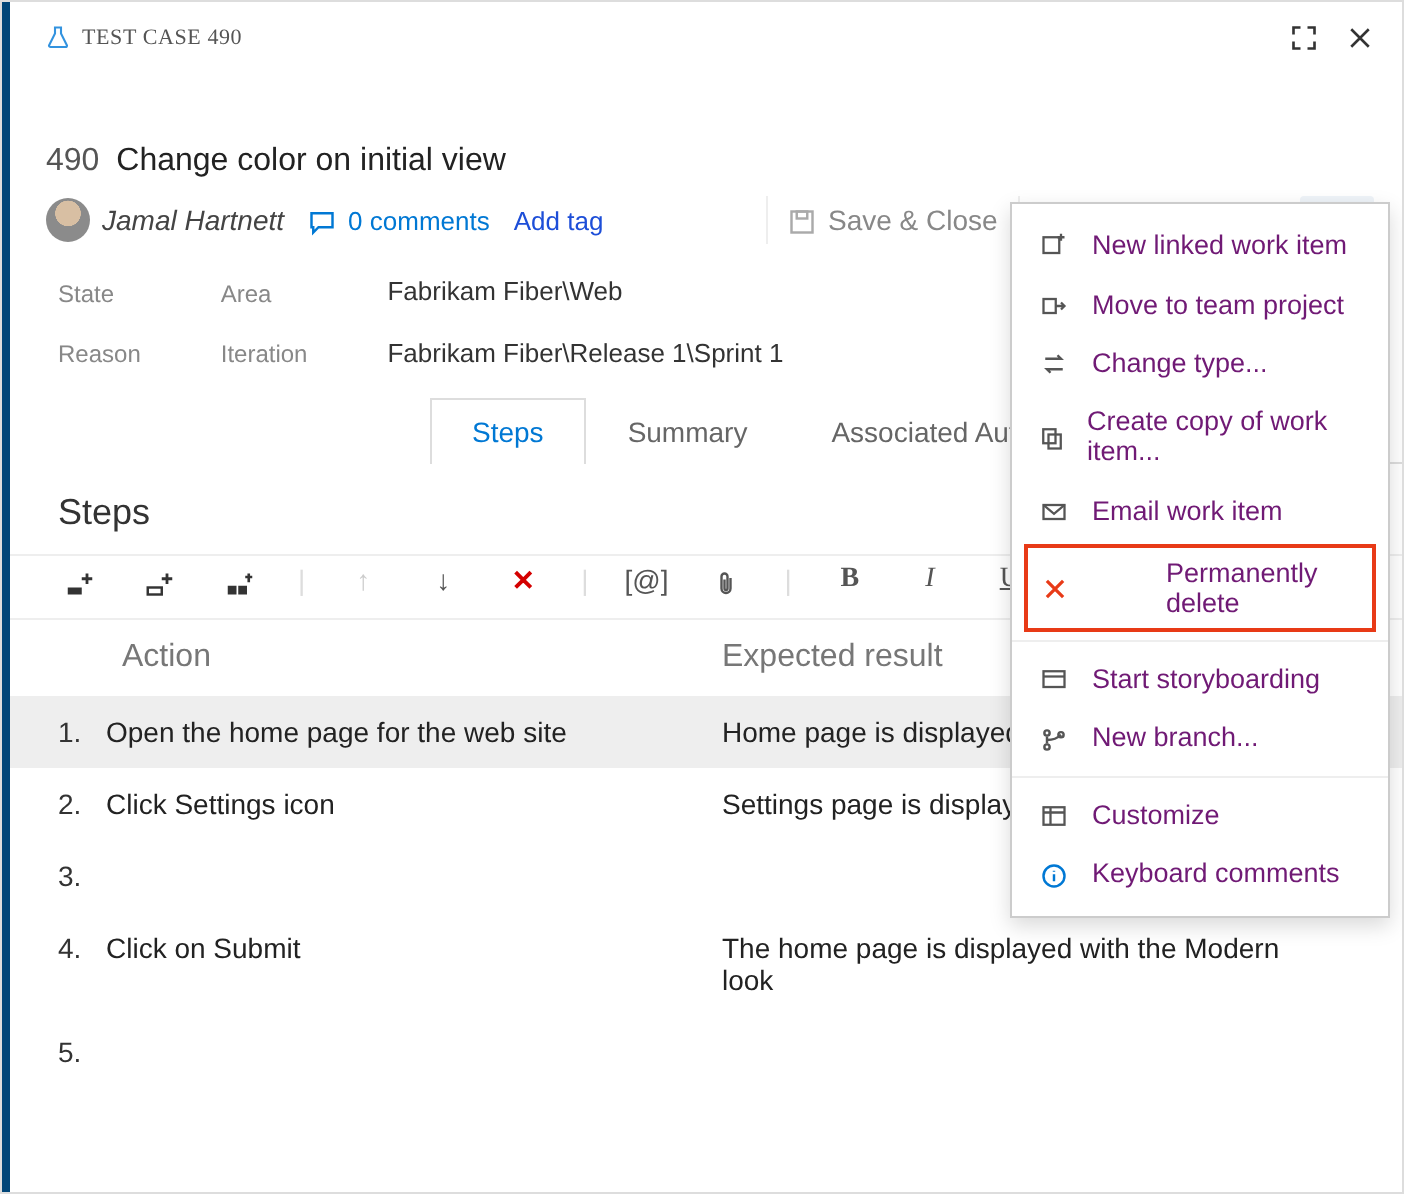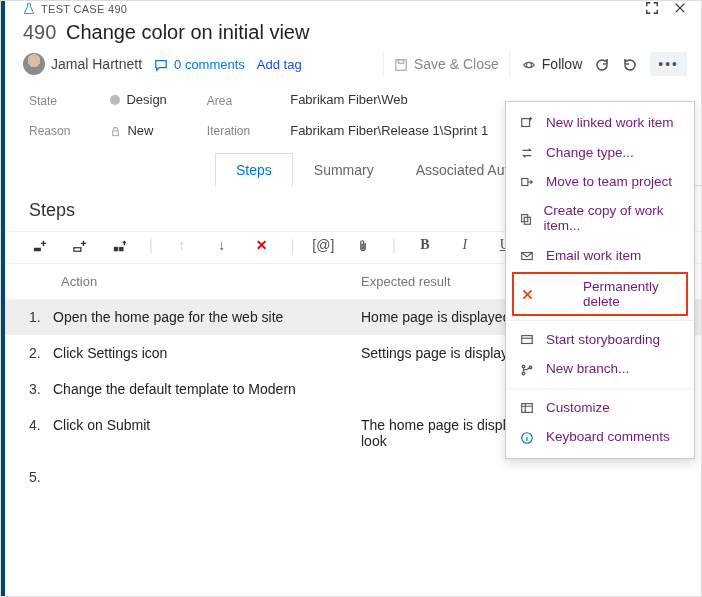--- a/index.html
+++ b/index.html
@@ -1,26 +1,26 @@
 <!DOCTYPE html>
 <html><head>
 <meta charset="utf-8">
 <style>
   * { box-sizing: border-box; margin: 0; padding: 0; }
   body { font-family: "Segoe UI", Arial, sans-serif; font-size: 14px; color: #333; background: #fff; width: 702px; height: 597px; overflow: hidden; position: relative; border: 1px solid #ddd; }
   .accent-bar { position: absolute; left: 0; top: 0; bottom: 0; width: 4px; background: #004578; }
   .content { margin-left: 4px; }
-  .titlebar { display: flex; align-items: flex-end; padding: 0 14px 2px 18px; font-size: 11px; color: #555; text-transform: uppercase; letter-spacing: .3px;}
+  .titlebar { display: flex; align-items: center; padding: 11px 14px 2px 18px; font-size: 11px; color: #555; text-transform: uppercase; letter-spacing: .3px; font-family: Liberation Serif, serif;}
   .titlebar .wintitle { flex:1; display:flex; align-items:center; gap:6px;}
   .winicons { display:flex; gap:14px; align-items:center; color:#333;}
-  .hdr { padding: 4px 18px 6px 18px; font-size: 20px; color: #222; font-weight: 300; }
+  .hdr { padding: 4px 18px 6px 18px; font-size: 16px; color: #222; font-weight: 300; margin-top: 40px; }
   .hdr .num { color:#555; margin-right:4px;}
   .metarow { display:flex; align-items:center; padding: 2px 14px 10px 18px; gap:12px; color:#444;}
   .avatar { width:22px;height:22px;border-radius:50%; background: radial-gradient(circle at 50% 35%, #d8bfa3 0 35%, #8b8b8b 36% 100%);} 
-  .user { display:flex; align-items:center; gap:6px;}
+  .user { display:flex; align-items:center; gap:6px;font-style:italic;}
   .comments { display:flex; align-items:center; gap:6px; color:#0078d4; font-size:13px;}
   .addtag { color:#1d4ed8; font-size:13px;}
   .spacer { flex:1;}
   .save { color:#888; display:flex; align-items:center; gap:6px; padding:4px 10px; border-left:1px solid #eee; border-right:1px solid #eee;}
   .follow { display:flex; align-items:center; gap:6px; color:#333;justify-content:flex-end;}
   .iconbtn { color:#666; cursor:pointer;}
   .ellips { background:#eef3f8; padding:4px 8px; border-radius:2px; color:#555; letter-spacing:2px;}
   .fields { display:flex; padding:6px 18px 0 24px; gap:40px; align-items:flex-end;}
   .fcol { display:flex; flex-direction:column; gap:16px; font-size:13px;}
   .flabel { color:#888; font-size:12px;}
@@ -28,21 +28,21 @@
   .state-dot{width:10px;height:10px;background:#bbb;border-radius:50%;}
   .lock { color:#999;}
   .tabs { display:flex; margin: 14px 0 0 210px; border-bottom:1px solid #ddd; }
   .tab { padding:8px 20px; font-size:14px; color:#666; border:1px solid transparent; border-bottom:none; cursor:pointer; position:relative; top:1px; background:#fff;}
   .tab.active { color:#0078d4; border-color:#ddd; 
                 box-shadow:0 1px 0 #fff;}
   .section-title { padding:14px 0 10px 24px; font-size:18px; color:#333;}
   .toolbar { display:flex; gap:18px; padding:4px 0 10px 24px; align-items:center; color:#555; border-top:1px solid #eee; border-bottom:1px solid #eee;}
   .toolbar .ti { width:22px; text-align:center; cursor:pointer;}
   .toolbar .sep { color:#ddd;}
-  .gridhdr { display:flex; padding:10px 24px 10px 56px; color:#777; font-size:13px;}
+  .gridhdr { display:flex; padding:10px 24px 10px 56px; color:#777; font-size:16px;}
   .gridhdr .c1{ width:300px;} .gridhdr .c2{flex:1;}
   .grid { }
   .row { display:flex; padding:10px 24px 10px 24px; font-size:14px; color:#222; gap:0; align-items:flex-start;}
   .row.alt{ background:#eee;}
   .row .idx{ width:24px; color:#333;}
   .row .act{ width:308px; padding-right:12px;}
   .row .exp{ flex:1; padding-right:12px;}
   .placeholder{ color:#777; font-style:italic; padding:6px 24px 0 56px;}
   
   .menu { position:absolute; top:100px; right:6px; width:190px; background:#fff; border:1px solid #ccc; box-shadow:0 4px 10px rgba(0,0,0,.15); padding:6px 0; z-index:10;}
@@ -132,33 +132,20 @@
     </span>
     <span class="ellips">•••</span>
   </div>
 
   <div class="fields">
     <div class="fcol">
       <span class="flabel">State</span>
       <span class="flabel">Reason</span>
     </div>
     <div class="fcol">
-      <span class="fval">
-          <span class="state-dot"></span>
-          <span>Design</span>
-        </span>
-      <span class="fval">
-          <span class="lock"><svg width="11" height="11" viewBox="0 0 16 16" fill="none" stroke="#aaa" stroke-width="1.5">
-              <rect x="4" y="7" width="8" height="7"></rect>
-              <path d="M5 7V5a3 3 0 0 1 6 0v2"></path>
-            </svg></span>
-          <span>New</span>
-        </span>
-    </div>
-    <div class="fcol">
       <span class="flabel">Area</span>
       <span class="flabel">Iteration</span>
     </div>
     <div class="fcol">
       <span class="fval">Fabrikam Fiber\Web</span>
       <span class="fval">Fabrikam Fiber\Release 1\Sprint 1</span>
     </div>
   </div>
 
   <div class="tabs">
@@ -209,21 +196,20 @@
       <div class="act">Open the home page for the web site</div>
       <div class="exp">Home page is displayed</div>
     </div>
     <div class="row">
       <div class="idx">2.</div>
       <div class="act">Click Settings icon</div>
       <div class="exp">Settings page is displayed</div>
     </div>
     <div class="row">
       <div class="idx">3.</div>
-      <div class="act">Change the default template to Modern</div>
       <div class="exp"></div>
     </div>
     <div class="row">
       <div class="idx">4.</div>
       <div class="act">Click on Submit</div>
       <div class="exp">The home page is displayed with the Modern look</div>
     </div>
     <div class="row">
       <div class="idx">5.</div>
       <div class="act"></div>
@@ -234,31 +220,31 @@
 
 <div class="menu">
   <div class="mitem">
       <span class="mic"><svg width="14" height="14" viewBox="0 0 16 16" fill="none" stroke="#555" stroke-width="1.3">
           <rect x="2" y="3" width="9" height="9"></rect>
           <path d="M12 1v4M10 3h4"></path>
         </svg></span>
       <span>New linked work item</span>
     </div>
   <div class="mitem">
+      <span class="mic"><svg width="14" height="14" viewBox="0 0 16 16" fill="none" stroke="#555" stroke-width="1.3">
+          <rect x="2" y="4" width="7" height="8"></rect>
+          <path d="M9 8h5m-2-2 2 2-2 2"></path>
+        </svg></span>
+      <span>Move to team project</span>
+    </div>
+  <div class="mitem">
       <span class="mic"><svg width="14" height="14" viewBox="0 0 16 16" fill="none" stroke="#555" stroke-width="1.4">
           <path d="M3 5h9l-2-2M13 11H4l2 2"></path>
         </svg></span>
       <span>Change type...</span>
-    </div>
-  <div class="mitem">
-      <span class="mic"><svg width="14" height="14" viewBox="0 0 16 16" fill="none" stroke="#555" stroke-width="1.3">
-          <rect x="2" y="4" width="7" height="8"></rect>
-          <path d="M9 8h5m-2-2 2 2-2 2"></path>
-        </svg></span>
-      <span>Move to team project</span>
     </div>
   <div class="mitem">
       <span class="mic"><svg width="14" height="14" viewBox="0 0 16 16" fill="none" stroke="#555" stroke-width="1.3">
           <rect x="3" y="3" width="7" height="8"></rect>
           <rect x="6" y="6" width="7" height="8"></rect>
         </svg></span>
       <span>Create copy of work item...</span>
     </div>
   <div class="mitem">
       <span class="mic"><svg width="14" height="14" viewBox="0 0 16 16" fill="none" stroke="#555" stroke-width="1.3">

